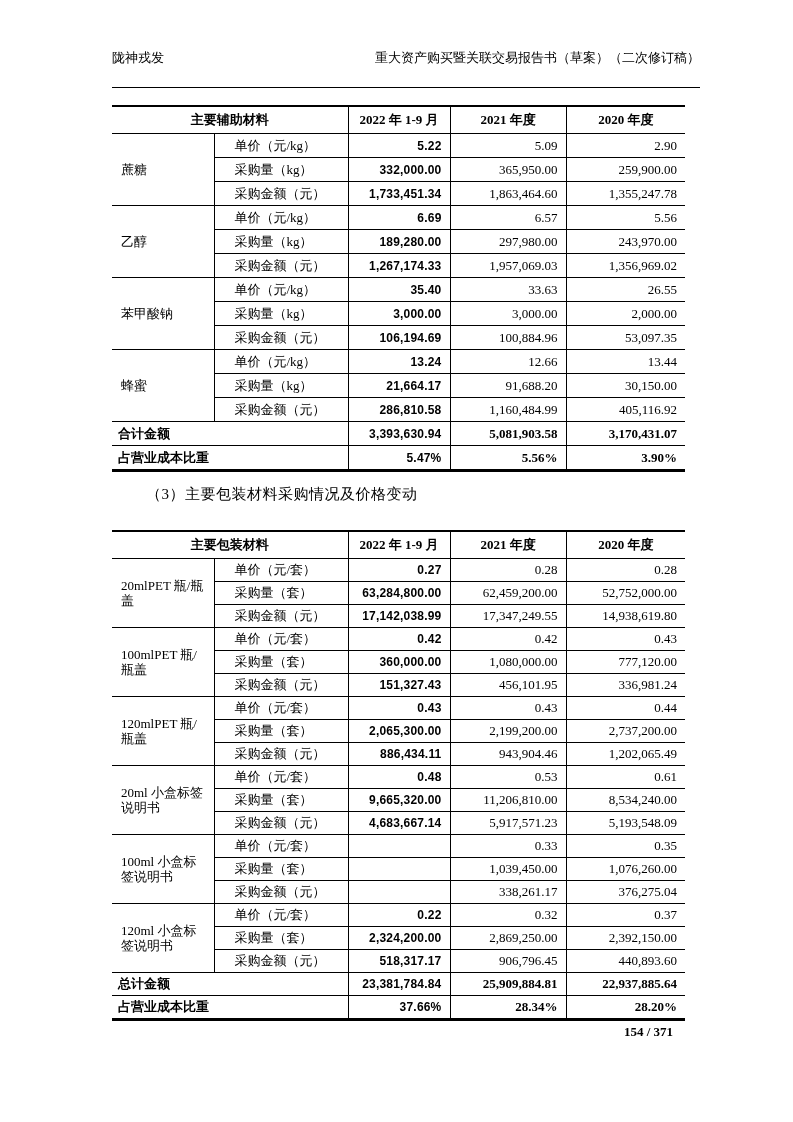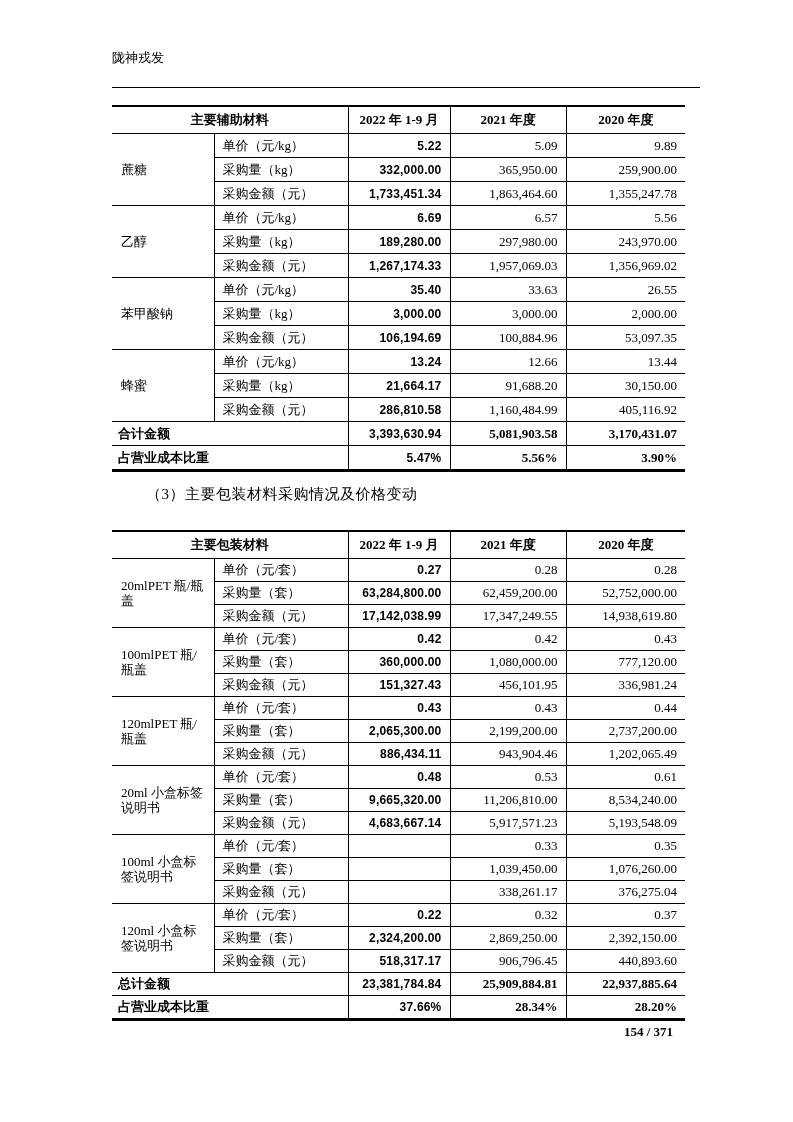--- a/index.html
+++ b/index.html
@@ -31,21 +31,21 @@
     padding:3.5px 8px 3.5px 6px;
     vertical-align:middle;
   }
   .t2 td { padding-top:3px; padding-bottom:3px; }
   tr.hd td {
     font-weight:bold; text-align:center;
     border-bottom:1.5px solid #000;
     padding:5px 2px; white-space:nowrap;
   }
   td.mat  { border-left:none; padding-left:9px; line-height:15px; }
-  td.lbl  { padding-left:8px; white-space:nowrap; }
+  td.lbl  { padding-left:20px; white-space:nowrap; }
   td.num  { text-align:right; white-space:nowrap; }
   td.cur  {
     font-family:"Liberation Sans","DejaVu Sans",sans-serif;
     font-weight:bold; font-size:12px; letter-spacing:0.2px;margin-left:8px;
   }
   td.lastc { border-right:none; }
   tr.grp > td { border-top:1.5px solid #000; }
   tr.tot td { border-top:1.5px solid #000; font-weight:bold; }
   td.cap { text-align:left; border-left:none; }
   .heading {
@@ -55,20 +55,21 @@
   .pagenum {
     position:absolute; top:1024px; right:120px;
     font-weight:bold; font-size:13px;
   }
 </style>
 </head>
 <body>
 
 <div class="doc-header">
   <span>陇神戎发</span>
+  <span>重大资产购买暨关联交易报告书（草案）（二次修订稿）</span>
 </div>
 
 <table class="t t1">
   <colgroup>
       <col style="width:102px">
       <col style="width:134px">
       <col style="width:102px">
       <col style="width:116px">
       <col style="width:119px">
     </colgroup>
@@ -78,21 +79,21 @@
     <td>2022 年 1-9 月</td>
     <td>2021 年度</td>
     <td class="lastc">2020 年度</td>
   </tr>
 
   <tr class="grp">
     <td class="mat" rowspan="3">蔗糖</td>
     <td class="lbl">单价（元/kg）</td>
     <td class="num cur">5.22</td>
     <td class="num">5.09</td>
-    <td class="num lastc">9.89</td>
+    <td class="num lastc">2.90</td>
   </tr>
   <tr>
     <td class="lbl">采购量（kg）</td>
     <td class="num cur">332,000.00</td>
     <td class="num">365,950.00</td>
     <td class="num lastc">259,900.00</td>
   </tr>
   <tr>
     <td class="lbl">采购金额（元）</td>
     <td class="num cur">1,733,451.34</td>

